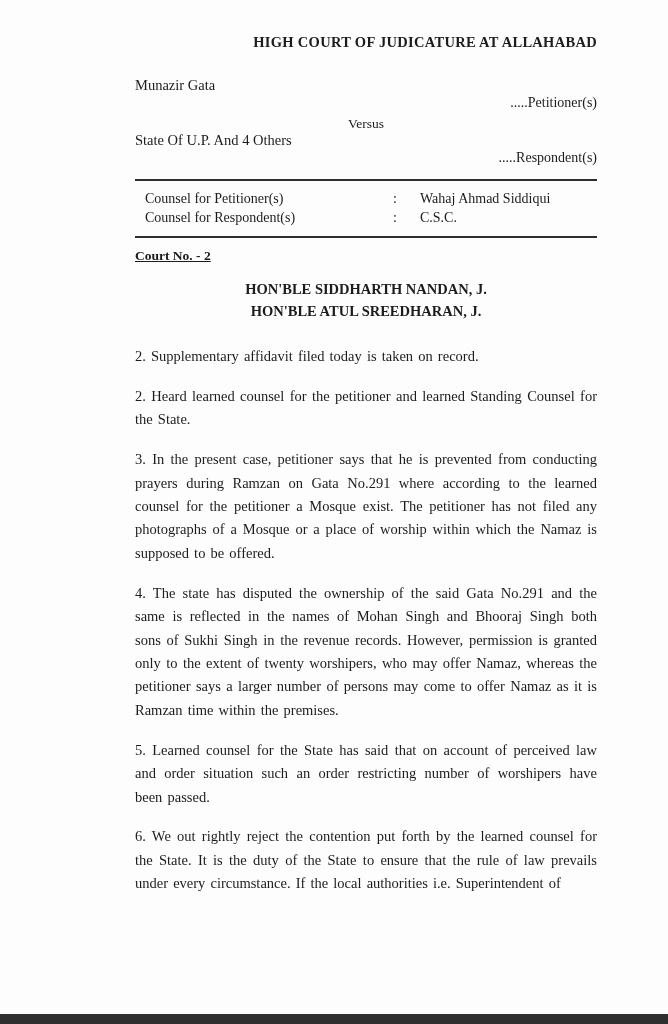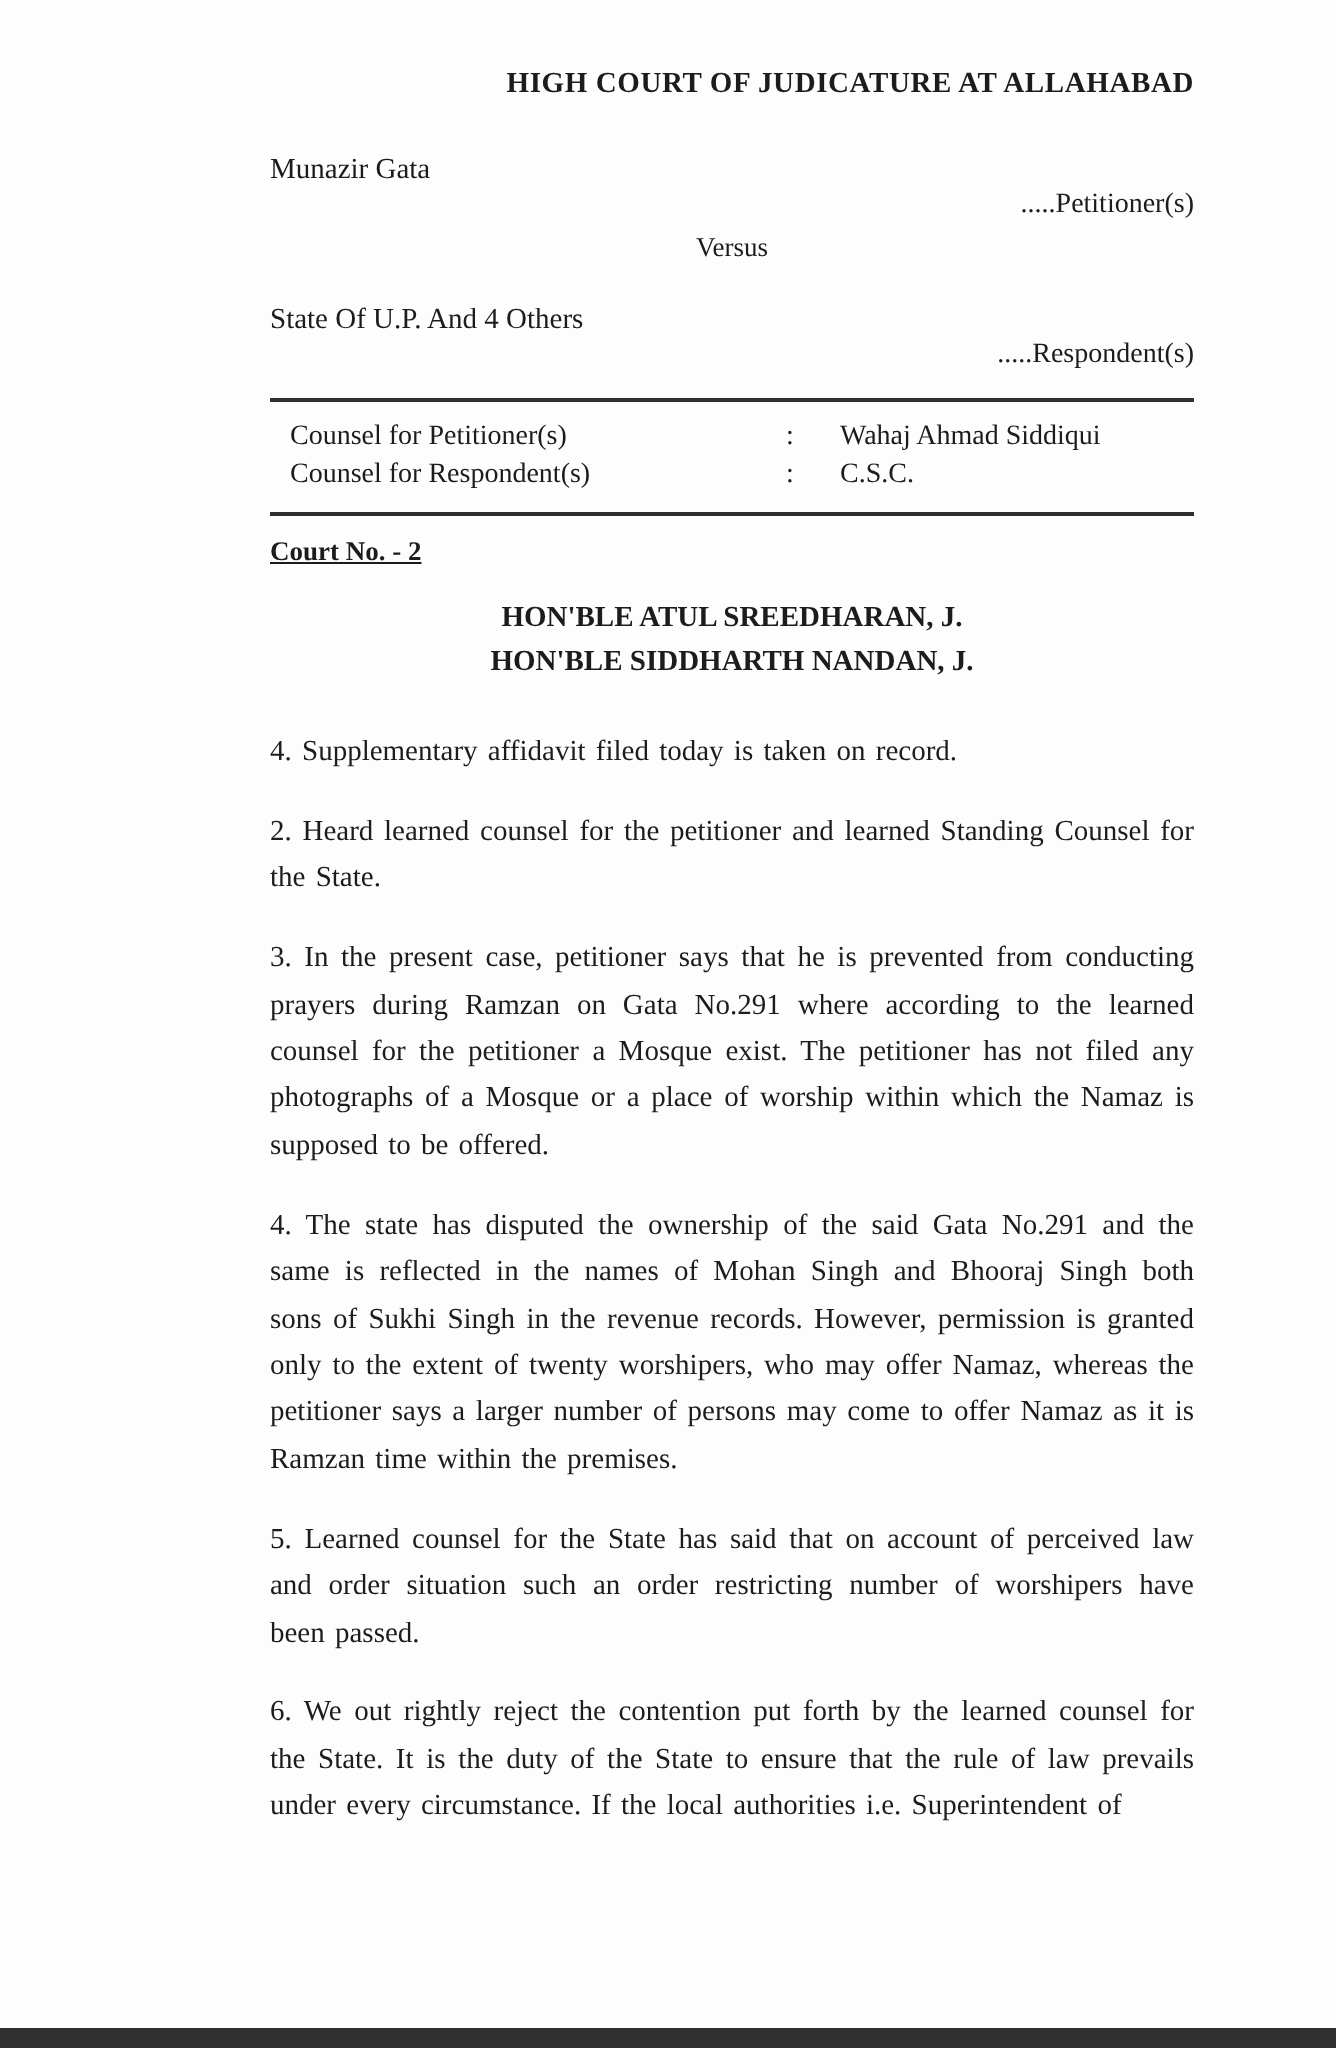--- a/index.html
+++ b/index.html
@@ -40,21 +40,21 @@
     text-align: left;
   }
   .party-label {
     text-align: right;
     font-size: 14px;
     margin-top: 1px;
   }
   .versus {
     text-align: center;
     font-size: 13.5px;
-    margin: 5px 0 20px 0;
+    margin: 5px 0 0 0;
   }
   .rule {
     border: none;
     border-top: 2px solid #2e2e2e;
     margin: 13px 0 0 0;
   }
   .counsel {
     margin-top: 9px;
     font-size: 14px;
     margin-left: 10px;
@@ -128,26 +128,26 @@
       <span class="c-sep">:</span>
       <span class="c-value">C.S.C.</span>
     </div>
   </div>
 
   <hr class="rule rule-2">
 
   <div class="court-no">Court No. - 2</div>
 
   <div class="judges">
+    <div>HON'BLE SIDDHARTH NANDAN, J.</div>
     <div>HON'BLE ATUL SREEDHARAN, J.</div>
-    <div>HON'BLE SIDDHARTH NANDAN, J.</div>
   </div>
 
   <div class="order">
-    <p class="para">4. Supplementary affidavit filed today is taken on record.</p>
+    <p class="para">2. Supplementary affidavit filed today is taken on record.</p>
     <p class="para">2. Heard learned counsel for the petitioner and learned Standing Counsel for the State.</p>
     <p class="para">3. In the present case, petitioner says that he is prevented from conducting prayers during Ramzan on Gata No.291 where according to the learned counsel for the petitioner a Mosque exist. The petitioner has not filed any photographs of a Mosque or a place of worship within which the Namaz is supposed to be offered.</p>
     <p class="para">4. The state has disputed the ownership of the said Gata No.291 and the same is reflected in the names of Mohan Singh and Bhooraj Singh both sons of Sukhi Singh in the revenue records. However, permission is granted only to the extent of twenty worshipers, who may offer Namaz, whereas the petitioner says a larger number of persons may come to offer Namaz as it is Ramzan time within the premises.</p>
     <p class="para">5. Learned counsel for the State has said that on account of perceived law and order situation such an order restricting number of worshipers have been passed.</p>
     <p class="para">6. We out rightly reject the contention put forth by the learned counsel for the State. It is the duty of the State to ensure that the rule of law prevails under every circumstance. If the local authorities i.e. Superintendent of</p>
   </div>
 
 </div>
 
 <div class="bottom-bar"></div>

